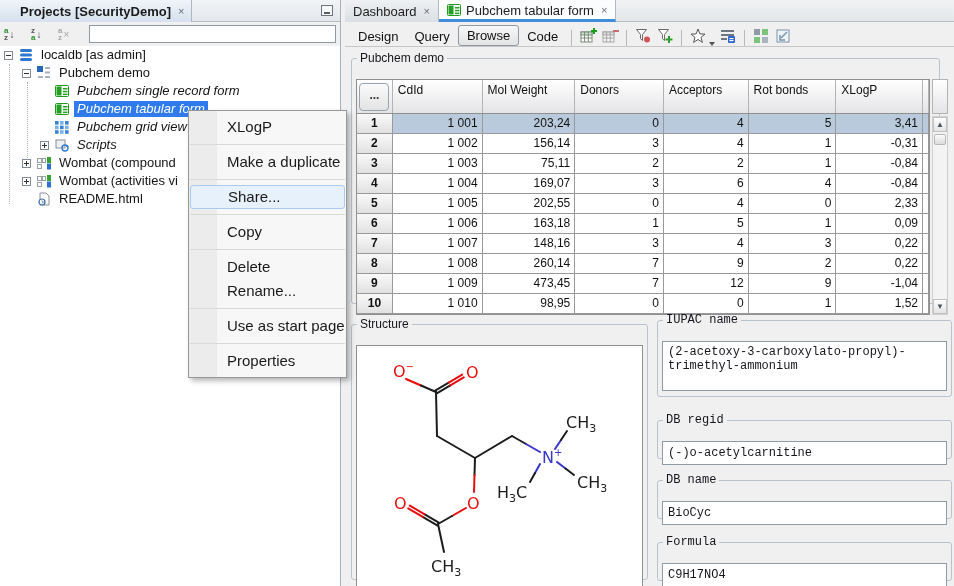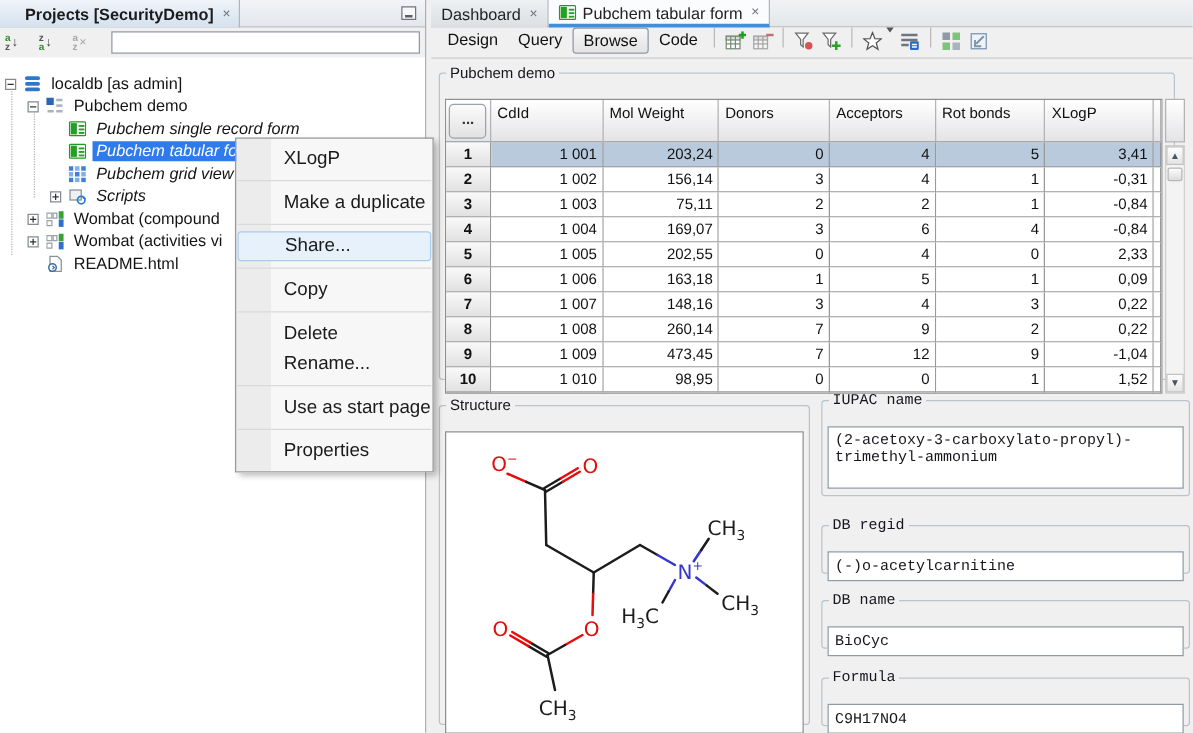--- a/index.html
+++ b/index.html
@@ -23,21 +23,21 @@
     background:#f0f0f0; }
   .sortbtn { display:flex; align-items:center; width:24px; height:19px; margin-right:3px; }
   .sb-letters { display:flex; flex-direction:column; font-size:8px; line-height:7px;
     font-weight:bold; }
   .sb-mark { font-size:10px; color:#444; margin-left:1px; }
   .grn { color:#2c8f2c; } .gry { color:#555; }
   .sortbtn.dim .sb-letters span, .sortbtn.dim .sb-mark { color:#a7a7a7; }
   .lp-filter { flex:1; height:18px; margin-left:4px; border:1px solid #8f98a3;
     background:#fff; font:12px "Liberation Sans",sans-serif; padding:0 3px; }
 
-  .tree { position:relative; padding-top:12px; font-size:13px; white-space:nowrap;
+  .tree { position:relative; padding-top:0; font-size:13px; white-space:nowrap;
     overflow:hidden; height:520px; }
   .trow { display:flex; align-items:center; height:18px; }
   .ind0 { padding-left:4px; } .ind1 { padding-left:22px; } .ind2 { padding-left:40px;font-style:italic; }
   .expander { position:relative; width:9px; height:9px; border:1px solid #848b93;
     background:#fff; margin-right:6px; flex:none; }
   .expander::before { content:""; position:absolute; left:1px; right:1px; top:3px;
     height:1px; background:#333; }
   .expander.plus::after { content:""; position:absolute; top:1px; bottom:1px; left:3px;
     width:1px; background:#333; }
   .exp-space { width:9px; margin-right:6px; flex:none; }
@@ -57,21 +57,21 @@
   .msep { height:1px; background:#d9d9d9; margin:5px 1px; }
 
   
   .right-panel { position:absolute; left:345px; top:0; width:609px; height:586px; }
   .rp-tabbar { display:flex; height:22px;
     background:linear-gradient(#f0f2f4,#e4e7ea); border-bottom:1px solid #b6bcc4; }
   .rtab { display:flex; align-items:center; height:22px; padding:0 8px; font-size:13px;
     color:#222; background:linear-gradient(#eef0f2,#dbdfe3); border-right:1px solid #b2b8bf; }
   .rtab.active { background:#fafcfe; border-bottom:3px solid #3f8fdc; padding-top:1px; }
   .rtab .ticon { margin-right:5px; }
-  .rp-toolbar { display:flex; align-items:flex-start; height:25px; padding:0 5px;
+  .rp-toolbar { display:flex; align-items:flex-end; height:25px; padding:0 5px;
     background:#f0f0f0; border-bottom:1px solid #c6c6c6; font-size:13px; }
   .tbtn { padding:2px 8px; color:#111; }
   .tbtn.pressed { border:1px solid #8f98a3; border-radius:3px;
     background:linear-gradient(#f7f7f7,#e3e3e3); }
   .tsep { width:1px; height:16px; background:#b9b9b9; margin:0 5px; }
   .ticonbtn { display:flex; align-items:center; justify-content:center;
     width:22px; height:21px; }
   .caret { width:0; height:0; border-left:3px solid transparent; border-right:3px solid transparent;
     border-top:4px solid #555; margin:0 2px 0 0; }
 

